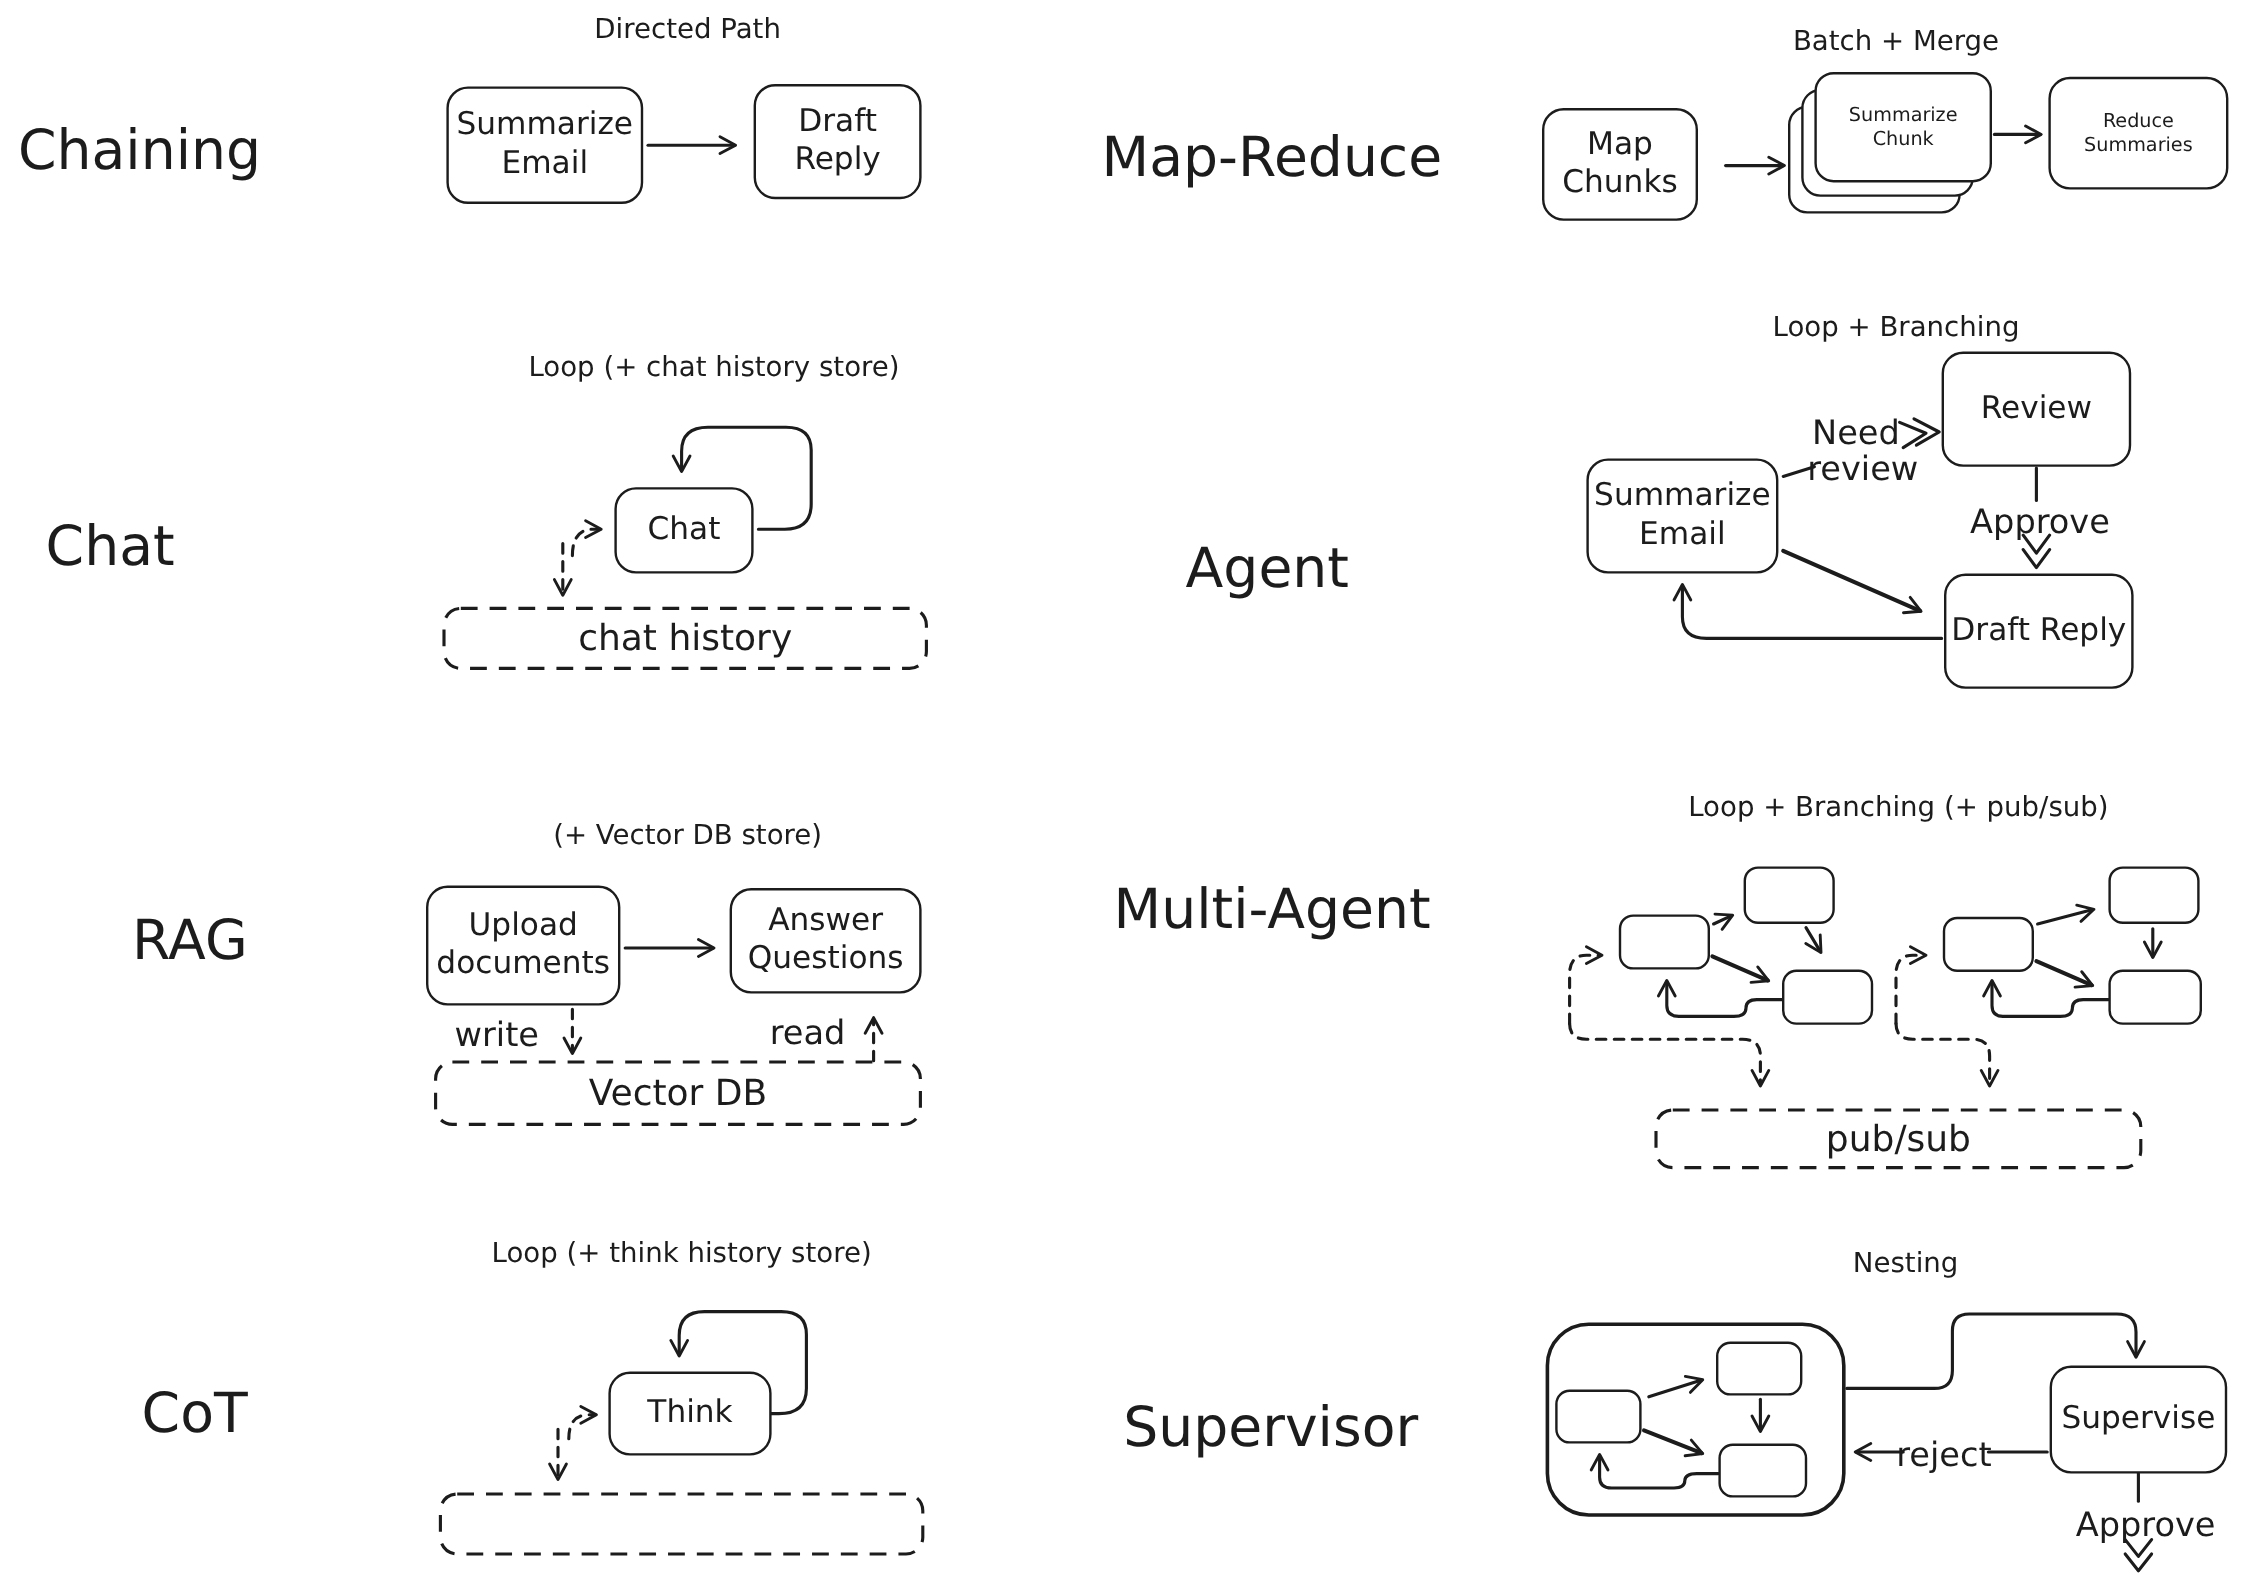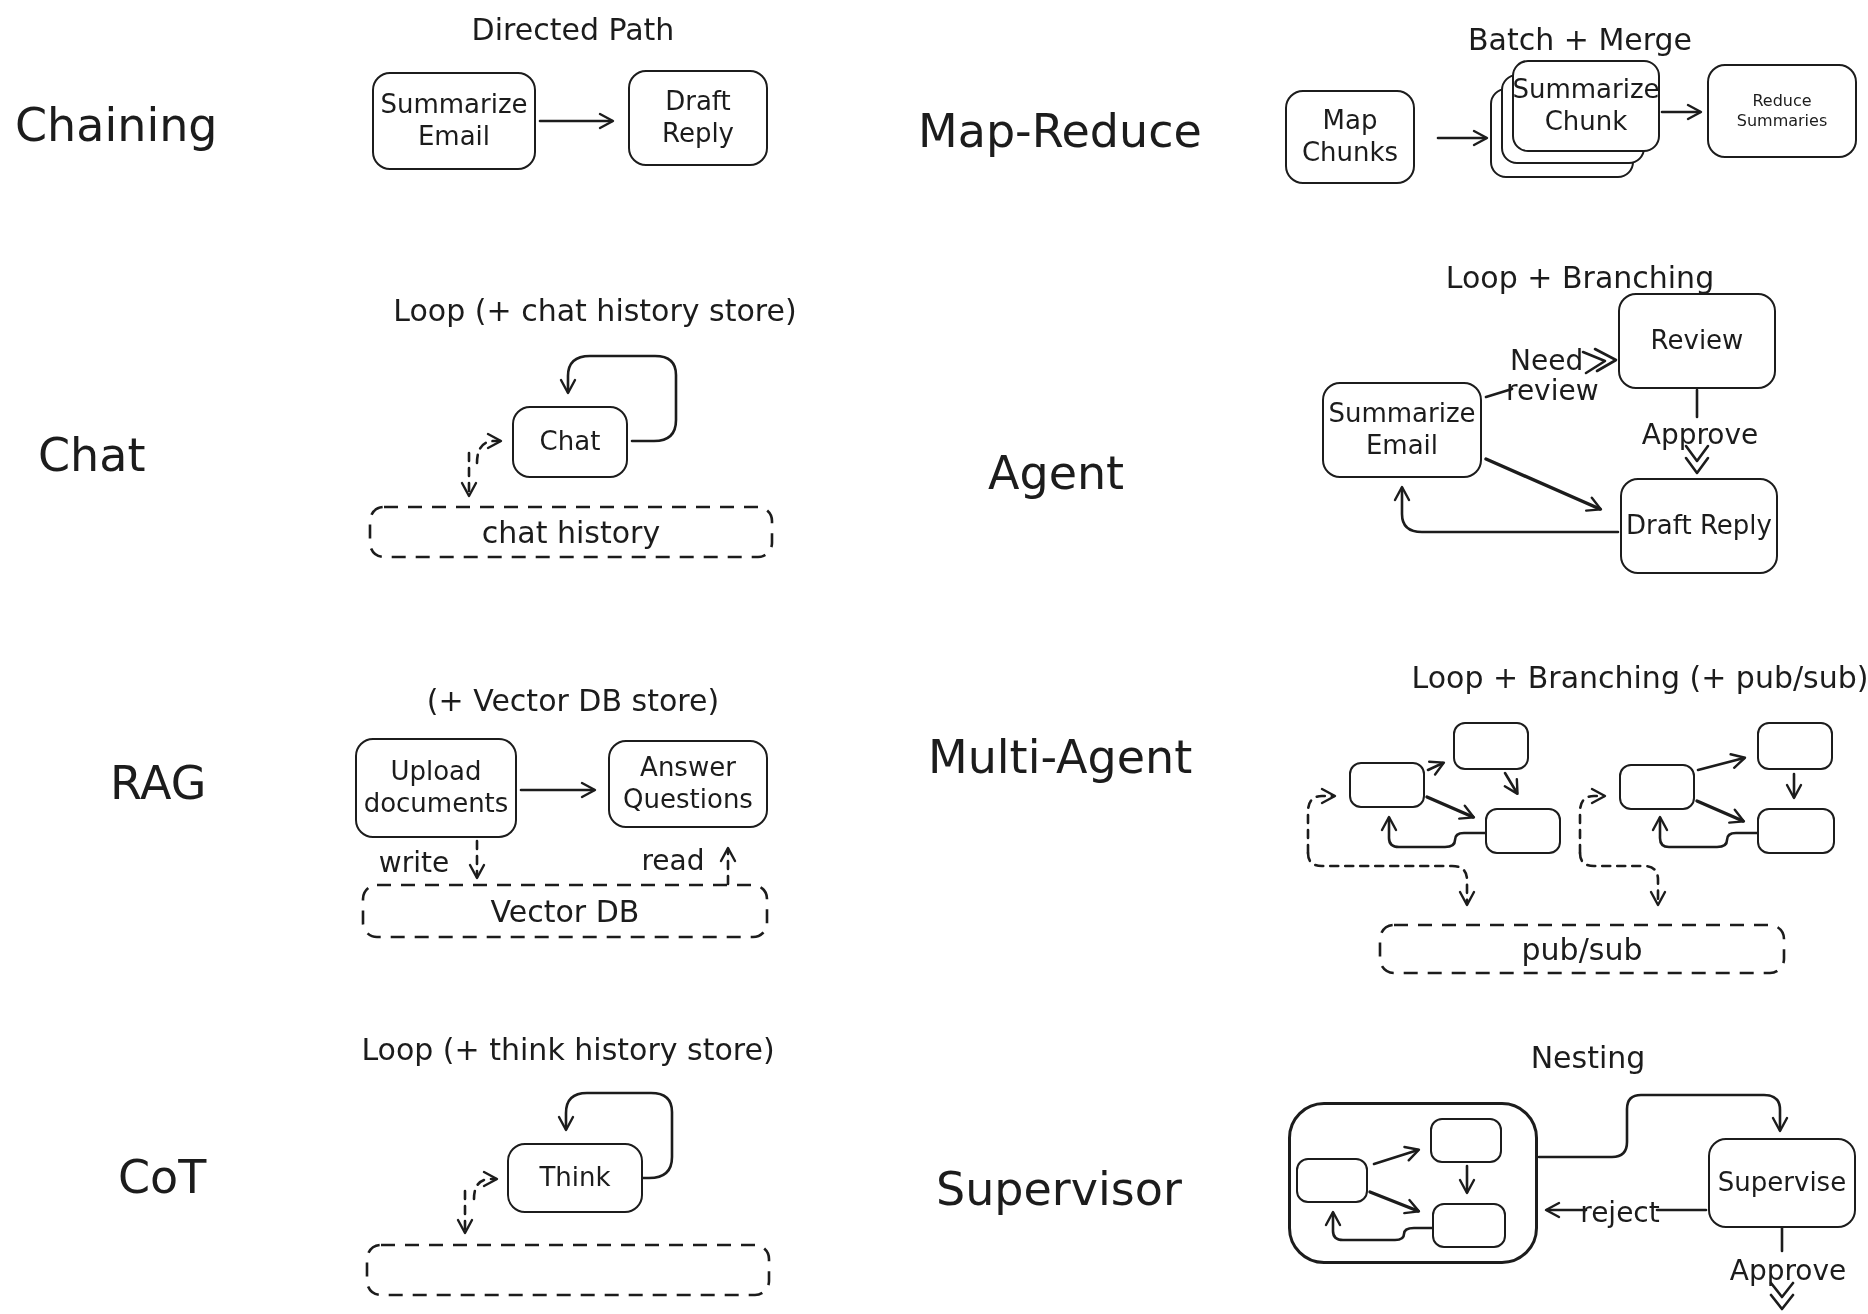--- a/index.html
+++ b/index.html
@@ -19,21 +19,21 @@
     font-size:26px;line-height:1.22;padding:2px 4px;
   }
   .node.mini{border-radius:12px;}
   .node.stackcard{border-radius:16px;}
   .node.container{border-radius:36px;border-width:3px;background:transparent;}
   .storetext{
     position:absolute;display:flex;align-items:center;justify-content:center;
     text-align:center;font-size:30px;
   }
   .bigLabel{position:absolute;font-size:46px;white-space:nowrap;}
-  .title{position:absolute;transform:translateX(-50%);font-size:30px;white-space:nowrap;}
+  .title{position:absolute;transform:translateX(-50%);font-size:23px;white-space:nowrap;}
   .edgeLabel{position:absolute;font-size:28px;white-space:nowrap;}
   .edgeLabel.ctr{transform:translateX(-50%);}
 </style>
 </head>
 <body>
 
 <div class="canvas">
 
   <svg class="wires" viewBox="0 0 1868 1314">
     <defs>
@@ -106,31 +106,31 @@
   <div class="bigLabel" style="left:110px;top:756px;">RAG</div>
   <div class="bigLabel" style="left:928px;top:730px;">Multi-Agent</div>
   <div class="bigLabel" style="left:118px;top:1150px;">CoT</div>
   <div class="bigLabel" style="left:908px;top:1162px;margin-left:28px;">Supervisor</div>
 
   <div class="title" style="left:573px;top:12px;">Directed Path</div>
   <div class="title" style="left:1580px;top:22px;">Batch + Merge</div>
   <div class="title" style="left:570px;top:293px;margin-left:25px;">Loop (+ chat history store)</div>
   <div class="title" style="left:1580px;top:260px;">Loop + Branching</div>
   <div class="title" style="left:573px;top:683px;">(+ Vector DB store)</div>
-  <div class="title" style="left:1640px;top:660px;">Loop + Branching (+ pub/sub)</div>
+  <div class="title" style="left:1582px;top:660px;">Loop + Branching (+ pub/sub)</div>
   <div class="title" style="left:568px;top:1032px;">Loop (+ think history store)</div>
   <div class="title" style="left:1588px;top:1040px;">Nesting</div>
 
   <div class="node" style="left:372px;top:72px;width:164px;height:98px;">Summarize Email</div>
   <div class="node" style="left:628px;top:70px;width:140px;height:96px;">Draft Reply</div>
 
   <div class="node" style="left:1285px;top:90px;width:130px;height:94px;">Map Chunks</div>
   <div class="node stackcard" style="left:1490px;top:88px;width:144px;height:90px;"></div>
   <div class="node stackcard" style="left:1501px;top:74px;width:144px;height:90px;"></div>
-  <div class="node stackcard" style="left:1512px;top:60px;width:148px;height:92px;font-size:26px;">Summarize Chunk</div>
+  <div class="node stackcard" style="left:1512px;top:60px;width:148px;height:92px;font-size:16px;">Summarize Chunk</div>
   <div class="node" style="left:1707px;top:64px;width:150px;height:94px;font-size:16px;">Reduce Summaries</div>
 
   <div class="node" style="left:512px;top:406px;width:116px;height:72px;">Chat</div>
   <div class="storetext" style="left:370px;top:507px;width:402px;height:50px;">chat history</div>
 
   <div class="node" style="left:1618px;top:293px;width:158px;height:96px;">Review</div>
   <div class="node" style="left:1322px;top:382px;width:160px;height:96px;">Summarize Email</div>
   <div class="node" style="left:1620px;top:478px;width:158px;height:96px;">Draft Reply</div>
   <div class="edgeLabel" style="left:1510px;top:344px;">Need</div>
   <div class="edgeLabel" style="left:1506px;top:374px;">review</div>

